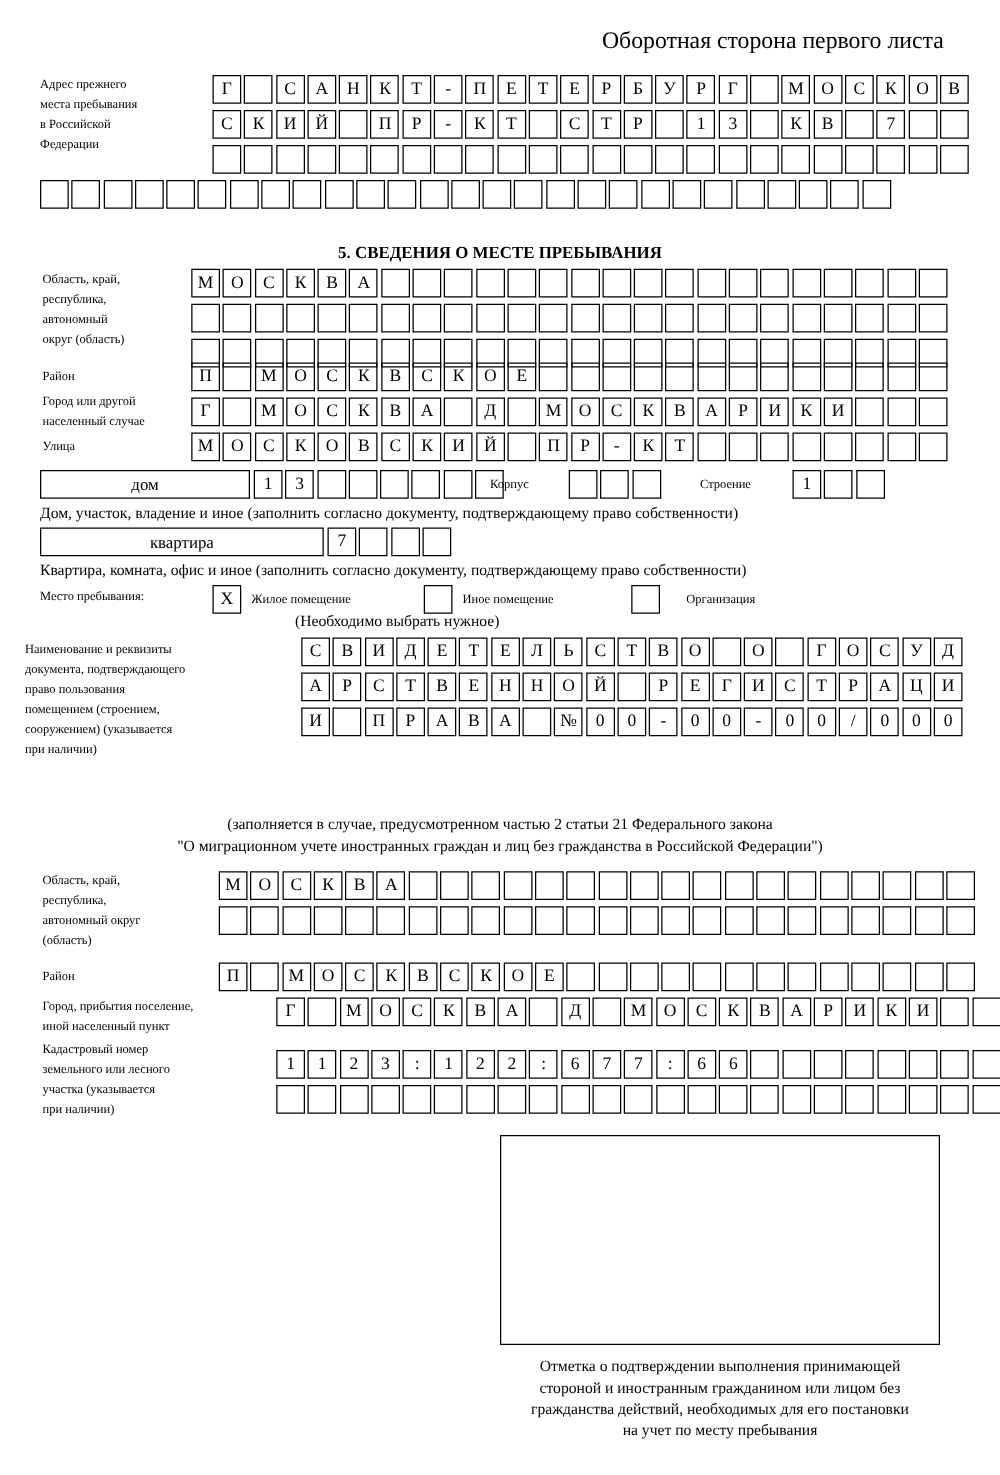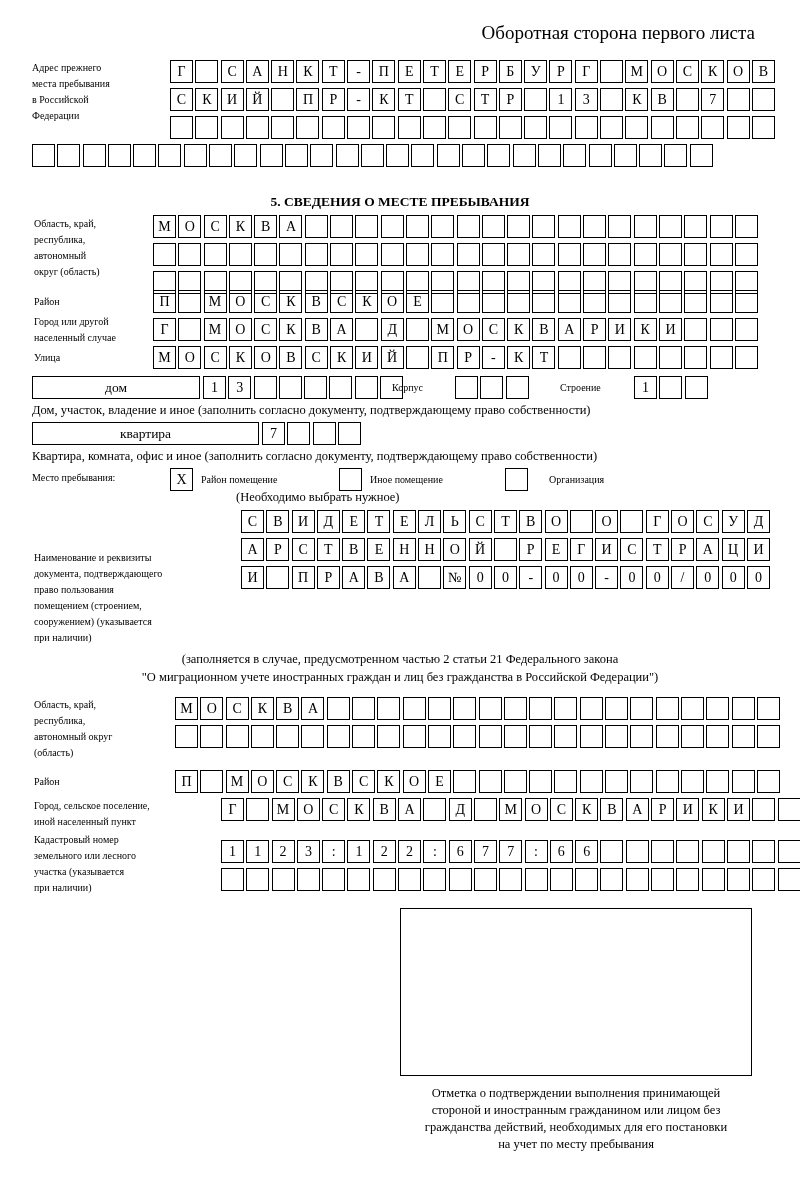--- a/index.html
+++ b/index.html
@@ -407,28 +407,28 @@
   <div class="abs boxes" style="left:262px; top:422px;">
     <div class="bx">7</div>
     <div class="bx"></div>
     <div class="bx"></div>
     <div class="bx"></div>
   </div>
   <div class="abs small" style="left:32px; top:449px;">Квартира, комната, офис и иное (заполнить согласно документу, подтверждающему право собственности)</div>
 
   <div class="abs lbl" style="left:32px; top:470px;">Место пребывания:</div>
   <div class="abs bx" style="left:170px; top:468px;">X</div>
-  <div class="abs lbl" style="left:201px; top:472px;">Район помещение</div>
+  <div class="abs lbl" style="left:201px; top:472px;">Жилое помещение</div>
   <div class="abs bx" style="left:339px; top:468px;"></div>
   <div class="abs lbl" style="left:370px; top:472px;">Иное помещение</div>
   <div class="abs bx" style="left:505px; top:468px;"></div>
   <div class="abs lbl" style="left:549px; top:472px;">Организация</div>
   <div class="abs small" style="left:236px; top:490px;">(Необходимо выбрать нужное)</div>
 
-  <div class="abs" style="left:34px; top:512px; width:205px;margin-top:38px;">
+  <div class="abs" style="left:20px; top:512px; width:205px;">
     <div class="lbl">Наименование и реквизиты</div>
     <div class="lbl">документа, подтверждающего</div>
     <div class="lbl">право пользования</div>
     <div class="lbl">помещением (строением,</div>
     <div class="lbl">сооружением) (указывается</div>
     <div class="lbl">при наличии)</div>
   </div>
 
   <div class="abs boxes" style="left:241px; top:510px;">
     <div class="bx">С</div>
@@ -585,21 +585,21 @@
     <div class="bx"></div>
     <div class="bx"></div>
     <div class="bx"></div>
     <div class="bx"></div>
     <div class="bx"></div>
     <div class="bx"></div>
     <div class="bx"></div>
   </div>
 
   <div class="abs" style="left:34px; top:798px; width:160px;">
-    <div class="lbl">Город, сельское поселение,</div>
+    <div class="lbl">Город, прибытия поселение,</div>
     <div class="lbl">иной населенный пункт</div>
   </div>
   <div class="abs boxes" style="left:221px; top:798px;">
     <div class="bx">Г</div>
     <div class="bx"></div>
     <div class="bx">М</div>
     <div class="bx">О</div>
     <div class="bx">С</div>
     <div class="bx">К</div>
     <div class="bx">В</div>

